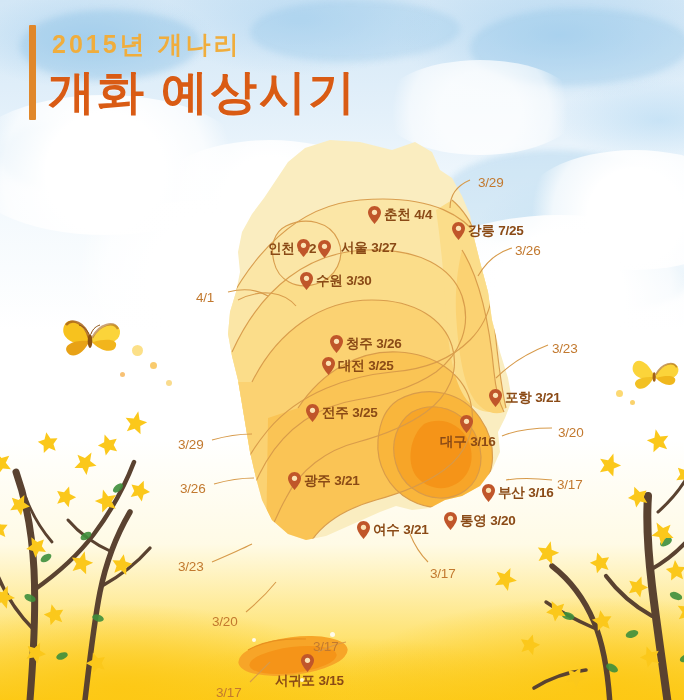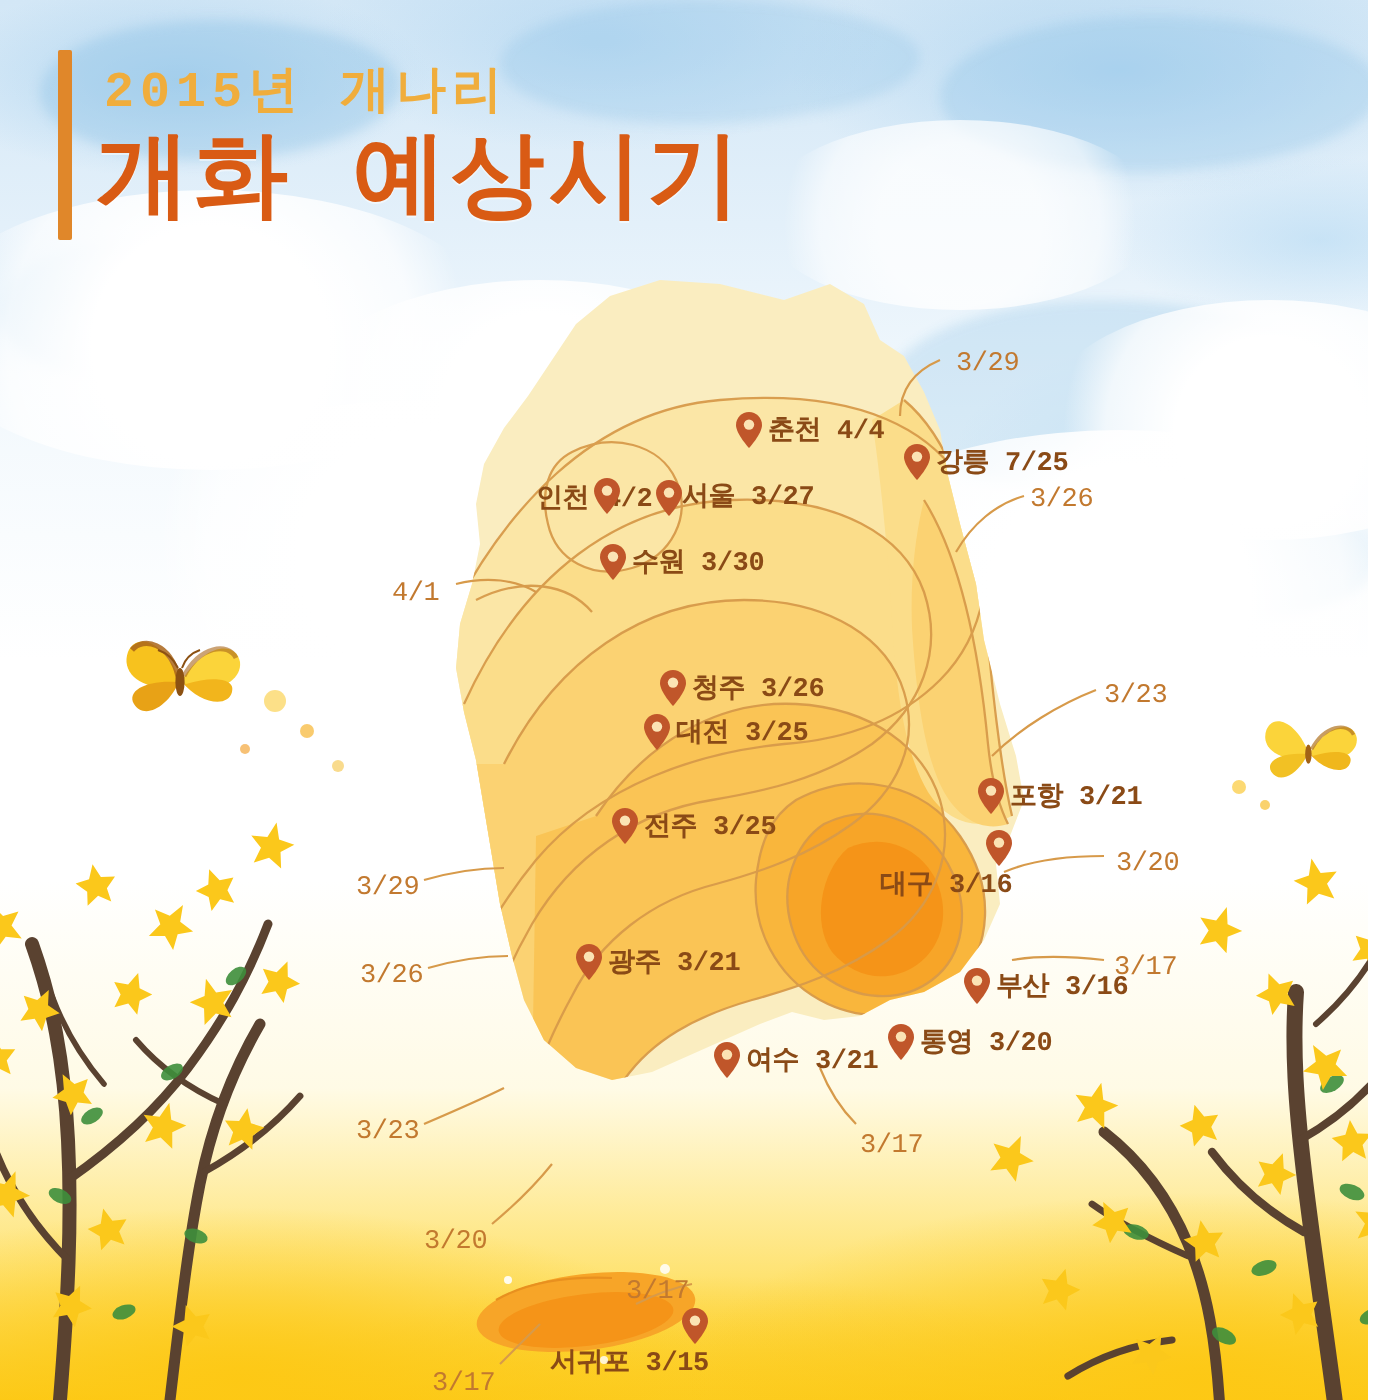--- a/index.html
+++ b/index.html
@@ -4,21 +4,21 @@
 <title>2015 Forsythia Blooming Forecast</title>
 <style>
   * { margin:0; padding:0; box-sizing:border-box; }
   html,body { width:700px; height:700px; overflow:hidden; }
   body {
     font-family:"Liberation Sans","DejaVu Sans",sans-serif;
     position:relative;
     background:#ffffff;
   }
 
-  #stage { position:absolute; inset:0; width:684px; height:700px; overflow:hidden;font-family:Liberation Mono, monospace; }
+  #stage { position:absolute; inset:0; width:684px; height:700px; overflow:hidden; }
 
   
   .sky {
     position:absolute; left:0; top:0; width:700px; height:330px;
     background:
       radial-gradient(ellipse 180px 70px at 90px 40px, rgba(150,200,235,.55), rgba(150,200,235,0) 70%),
       radial-gradient(ellipse 200px 80px at 300px 20px, rgba(160,205,238,.45), rgba(160,205,238,0) 70%),
       radial-gradient(ellipse 230px 90px at 560px 35px, rgba(150,200,235,.5), rgba(150,200,235,0) 72%),
       radial-gradient(ellipse 150px 60px at 660px 120px, rgba(165,210,240,.45), rgba(165,210,240,0) 70%),
       radial-gradient(ellipse 120px 55px at 40px 150px, rgba(175,215,242,.4), rgba(175,215,242,0) 72%),
@@ -63,21 +63,21 @@
   
   .logo-wrap { position:absolute; right:22px; top:18px; display:flex; align-items:center; gap:9px; }
   .logo-mark { width:46px; height:46px; flex:0 0 auto; }
   .logo-ko { font-size:25px; font-weight:bold; color:#1c4e87; letter-spacing:1px; white-space:nowrap; }
   .logo-en { font-size:7.5px; color:#2a5f9e; line-height:1.32; white-space:nowrap; padding-top:3px; }
 
   
   #mapsvg { position:absolute; left:0; top:0; width:700px; height:700px; }
 
   
-  .city { position:absolute; display:flex; align-items:flex-end; white-space:nowrap; }
+  .city { position:absolute; display:flex; align-items:center; white-space:nowrap; }
   .city.rev { flex-direction:row-reverse; }
   .pin { width:13px; height:18px; flex:0 0 auto; }
   .city-label {
     font-size:13.5px; font-weight:bold; color:#8a4a16;
     letter-spacing:-.2px;
   }
   .city:not(.rev) .city-label { margin-left:3px; }
   .city.rev .city-label { margin-right:2px; }
 
   

